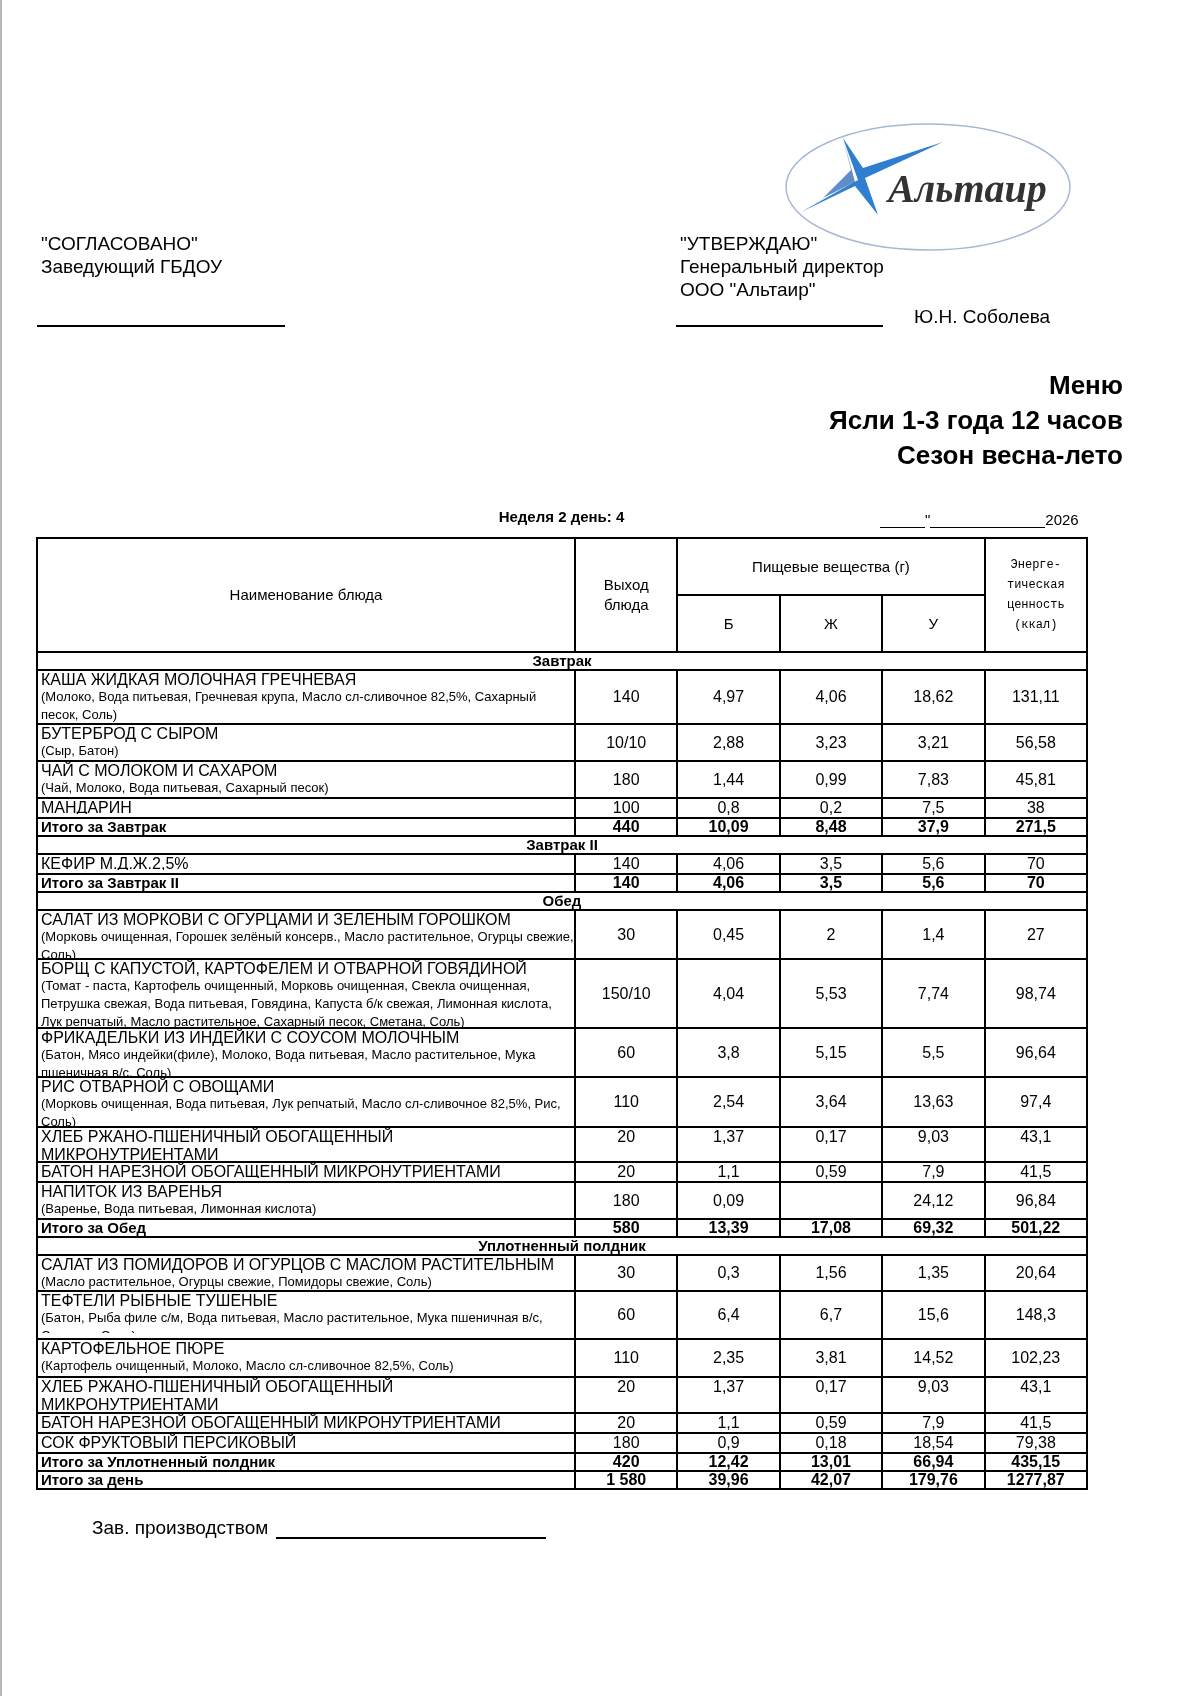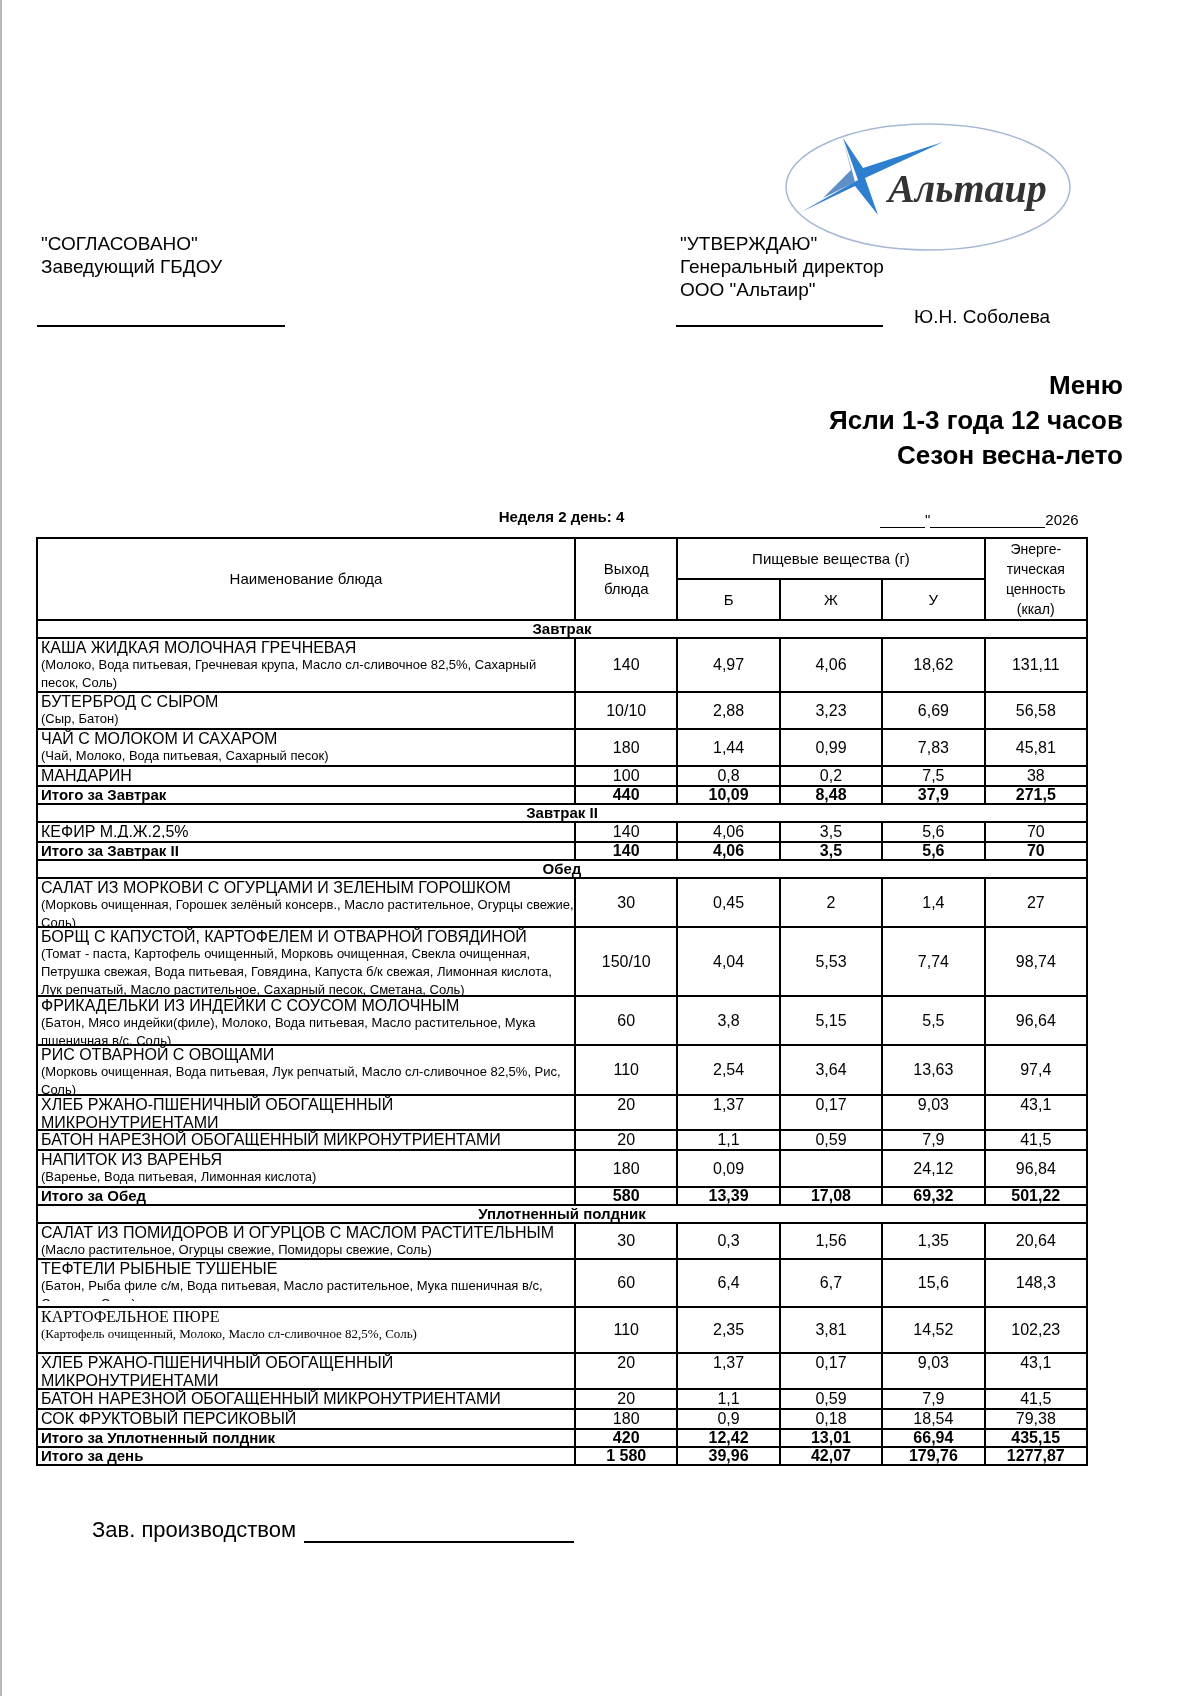--- a/index.html
+++ b/index.html
@@ -21,21 +21,21 @@
   table.menu th { font-weight: normal; font-size: 15px; text-align: center; line-height: 20px; }
   .c-name { width: 536px; }
   .c-num { width: 102px; }
   .num { text-align: center; }
   .name-cell { padding-left: 3px !important; overflow: hidden; }
   .dish-title { font-size: 16px; line-height: 17px; white-space: nowrap; }
   .dish-ing { font-size: 13px; line-height: 18px; }
   .section-row td { text-align: center; font-weight: bold; font-size: 15px; height: 16px; line-height: 16px; }
   .total-row td { font-weight: bold; font-size: 15px; height: 16px; line-height: 16px; }
   .total-row td.num { font-size: 16px; }
-  .footer { position: absolute; left: 92px; top: 1517px; font-size: 22px; }
+  .footer { position: absolute; left: 92px; top: 1517px; font-size: 19px; }
   .footer .u { display: inline-block; width: 270px; border-bottom: 2px solid #000; margin-left: 8px; height: 18px; vertical-align: bottom; }
 </style>
 </head>
 <body>
 
 <div class="left-edge"></div>
 
 <div class="logo">
   <svg width="290" height="135" viewBox="0 0 290 135">
     <ellipse id="logo-ellipse" cx="145" cy="67" rx="142" ry="63" fill="none" stroke="#a6b8d6" stroke-width="1.5"></ellipse>
@@ -76,21 +76,21 @@
       <col class="c-num">
       <col class="c-num">
       <col class="c-num">
       <col class="c-num">
   </colgroup>
   <thead>
     <tr style="height:38px;">
       <th rowspan="2">Наименование блюда</th>
       <th rowspan="2" style="padding:0 14px;">Выход блюда</th>
       <th colspan="3">Пищевые вещества (г)</th>
-      <th rowspan="2" style="font-size:14px; line-height:20px; padding:0 6px;">Энерге-тическая ценность (ккал)</th>
+      <th rowspan="2" style="font-size:12px; line-height:20px; padding:16px 6px;font-family:Liberation Mono, monospace;">Энерге-тическая ценность (ккал)</th>
     </tr>
     <tr style="height:38px;">
       <th>Б</th>
       <th>Ж</th>
       <th>У</th>
     </tr>
   </thead>
   <tbody id="menu-body">
       <tr class="section-row">
         <td colspan="6">Завтрак</td>
@@ -111,21 +111,21 @@
       <tr style="height: 36px;">
         <td class="name-cell" style="vertical-align: top;">
           <div style="height: 35px; overflow: hidden;">
             <div class="dish-title">БУТЕРБРОД С СЫРОМ</div>
             <div class="dish-ing">(Сыр, Батон)</div>
           </div>
         </td>
         <td class="num">10/10</td>
         <td class="num">2,88</td>
         <td class="num">3,23</td>
-        <td class="num">6,69</td>
+        <td class="num">3,21</td>
         <td class="num">56,58</td>
       </tr>
       <tr style="height: 36px;">
         <td class="name-cell" style="vertical-align: top;">
           <div style="height: 35px; overflow: hidden;">
             <div class="dish-title">ЧАЙ С МОЛОКОМ И САХАРОМ</div>
             <div class="dish-ing">(Чай, Молоко, Вода питьевая, Сахарный песок)</div>
           </div>
         </td>
         <td class="num">180</td>
@@ -301,21 +301,21 @@
           </div>
         </td>
         <td class="num">60</td>
         <td class="num">6,4</td>
         <td class="num">6,7</td>
         <td class="num">15,6</td>
         <td class="num">148,3</td>
       </tr>
       <tr style="height: 37px;">
         <td class="name-cell" style="vertical-align: top;">
-          <div style="height: 44px; overflow: hidden; font-family: Liberation Serif, serif;">
+          <div style="height: 36px; overflow: hidden;">
             <div class="dish-title">КАРТОФЕЛЬНОЕ ПЮРЕ</div>
             <div class="dish-ing">(Картофель очищенный, Молоко, Масло сл-сливочное  82,5%, Соль)</div>
           </div>
         </td>
         <td class="num">110</td>
         <td class="num">2,35</td>
         <td class="num">3,81</td>
         <td class="num">14,52</td>
         <td class="num">102,23</td>
       </tr>

